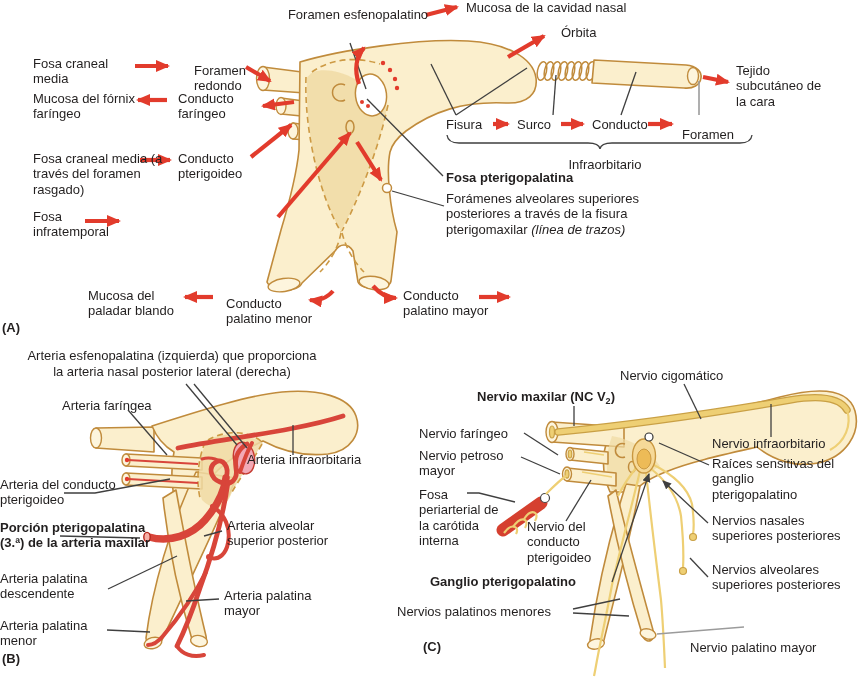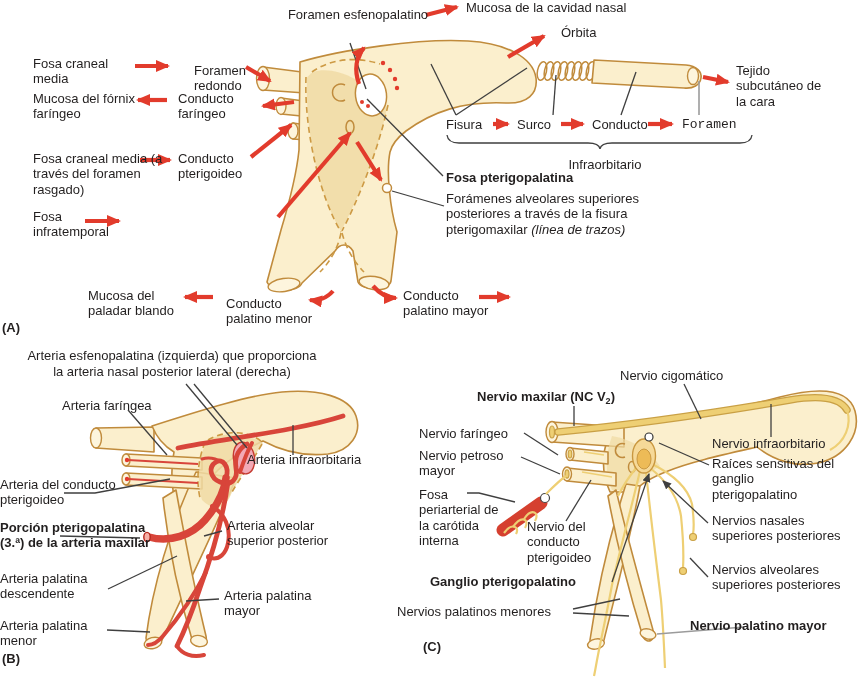--- a/index.html
+++ b/index.html
@@ -266,21 +266,21 @@
 <div class="lbl" style="left:33px;top:56px;width:100px;">Fosa craneal media</div>
 <div class="lbl" style="left:194px;top:56px;width:80px;margin-top:7px;">Foramen redondo</div>
 <div class="lbl" style="left:33px;top:91px;width:108px;">Mucosa del fórnix faríngeo</div>
 <div class="lbl" style="left:178px;top:91px;width:80px;">Conducto faríngeo</div>
 <div class="lbl" style="left:33px;top:151px;width:145px;">Fosa craneal media (a través del foramen rasgado)</div>
 <div class="lbl" style="left:178px;top:151px;width:90px;">Conducto pterigoideo</div>
 <div class="lbl" style="left:33px;top:209px;width:100px;">Fosa infratemporal</div>
 <div class="lbl nw" style="left:446px;top:117px;">Fisura</div>
 <div class="lbl nw" style="left:517px;top:117px;">Surco</div>
 <div class="lbl nw" style="left:592px;top:117px;">Conducto</div>
-<div class="lbl nw" style="left:682px;top:117px;font-family:Liberation Mono, monospace;">Foramen</div>
+<div class="lbl nw" style="left:682px;top:127px;">Foramen</div>
 <div class="lbl c" style="left:545px;top:157px;width:120px;">Infraorbitario</div>
 <div class="lbl b nw" style="left:446px;top:170px;">Fosa pterigopalatina</div>
 <div class="lbl" style="left:446px;top:191px;width:228px;">
   <span>Forámenes alveolares superiores posteriores a través de la fisura pterigomaxilar</span>
   <span class="i">(línea de trazos)</span>
 </div>
 <div class="lbl" style="left:88px;top:288px;width:105px;">Mucosa del paladar blando</div>
 <div class="lbl" style="left:226px;top:288px;width:100px;margin-top:8px;">Conducto palatino menor</div>
 <div class="lbl" style="left:403px;top:288px;width:100px;">Conducto palatino mayor</div>
 <div class="lbl b nw" style="left:2px;top:320px;">(A)</div>
@@ -302,16 +302,16 @@
 <div class="lbl nw" style="left:419px;top:426px;">Nervio faríngeo</div>
 <div class="lbl" style="left:419px;top:448px;width:110px;">Nervio petroso mayor</div>
 <div class="lbl" style="left:419px;top:487px;width:92px;">Fosa periarterial de la carótida interna</div>
 <div class="lbl" style="left:527px;top:519px;width:90px;">Nervio del conducto pterigoideo</div>
 <div class="lbl b nw" style="left:430px;top:574px;">Ganglio pterigopalatino</div>
 <div class="lbl nw" style="left:397px;top:604px;">Nervios palatinos menores</div>
 <div class="lbl nw" style="left:712px;top:436px;">Nervio infraorbitario</div>
 <div class="lbl" style="left:712px;top:456px;width:128px;">Raíces sensitivas del ganglio pterigopalatino</div>
 <div class="lbl" style="left:712px;top:513px;width:155px;">Nervios nasales superiores posteriores</div>
 <div class="lbl" style="left:712px;top:562px;width:155px;">Nervios alveolares superiores posteriores</div>
-<div class="lbl nw" style="left:690px;top:618px;font-weight:bold;">Nervio palatino mayor</div>
+<div class="lbl nw" style="left:690px;top:640px;">Nervio palatino mayor</div>
 <div class="lbl b nw" style="left:423px;top:639px;">(C)</div>
 
 </div>
 
 </body></html>

